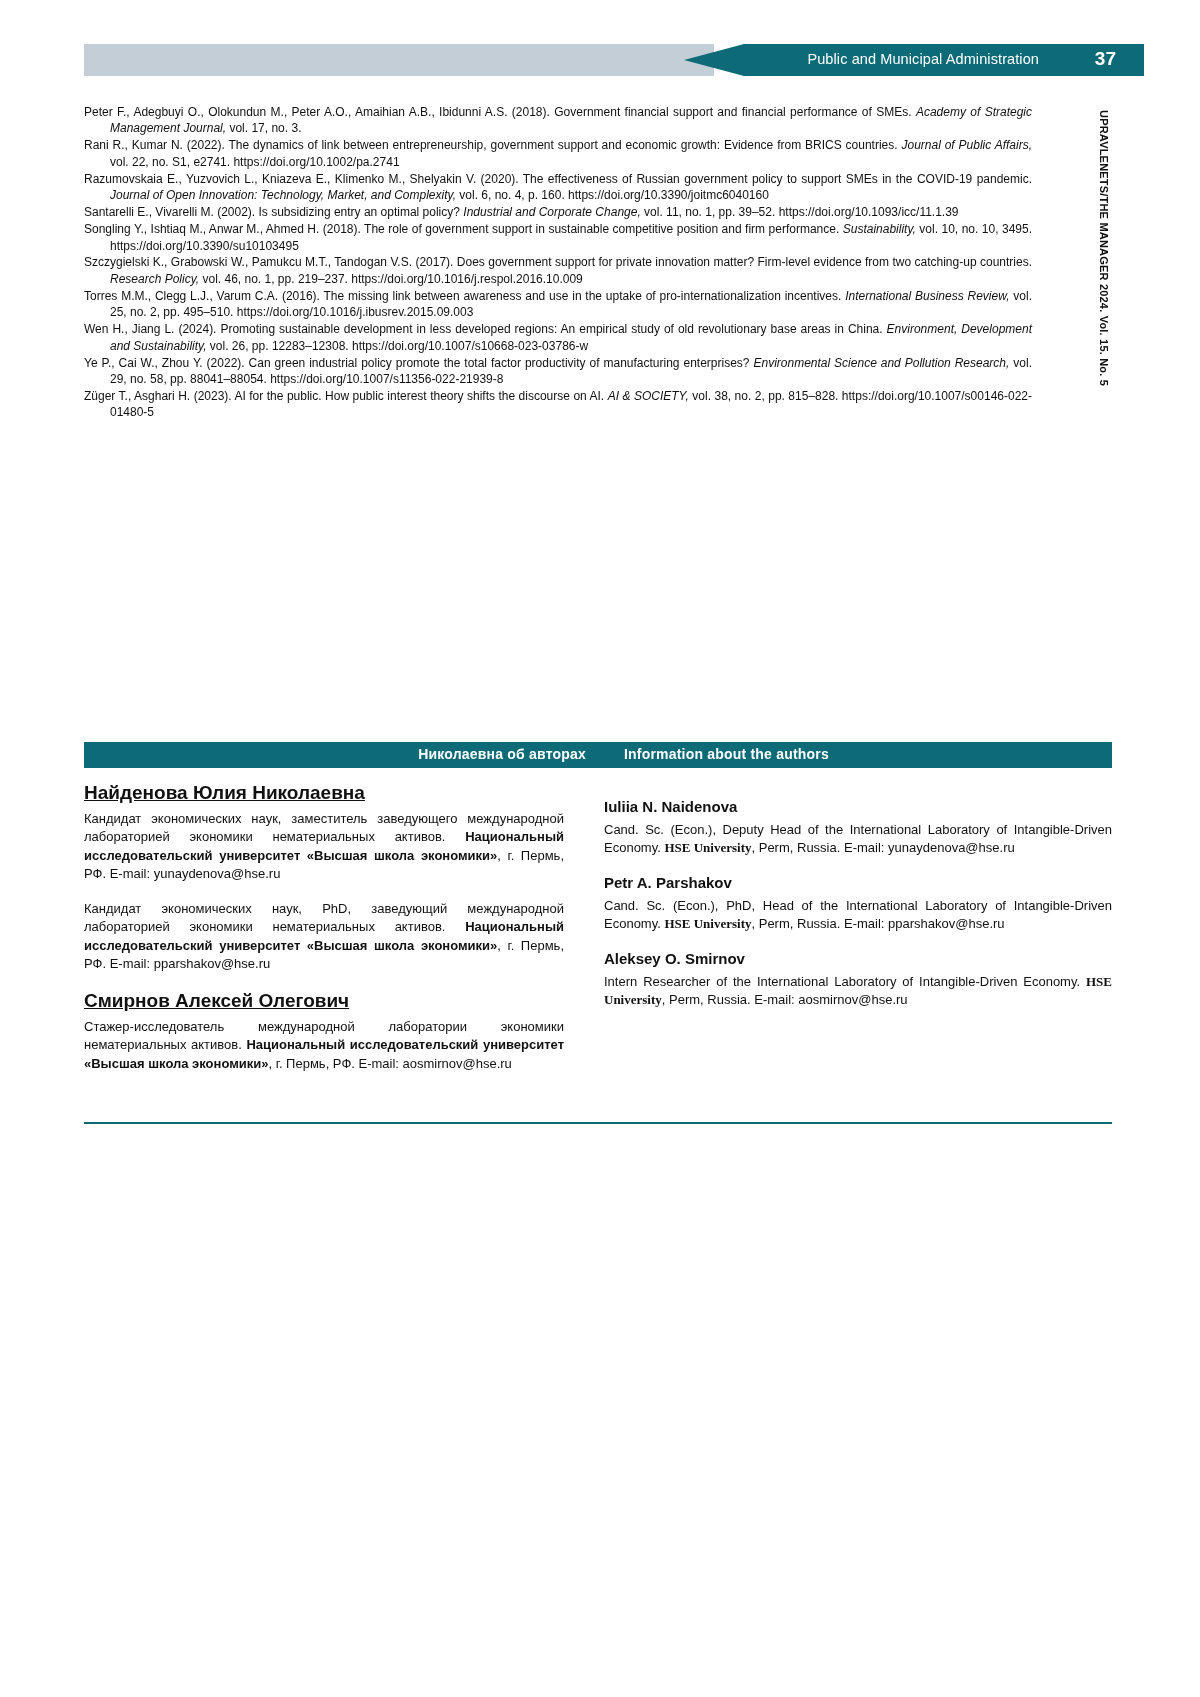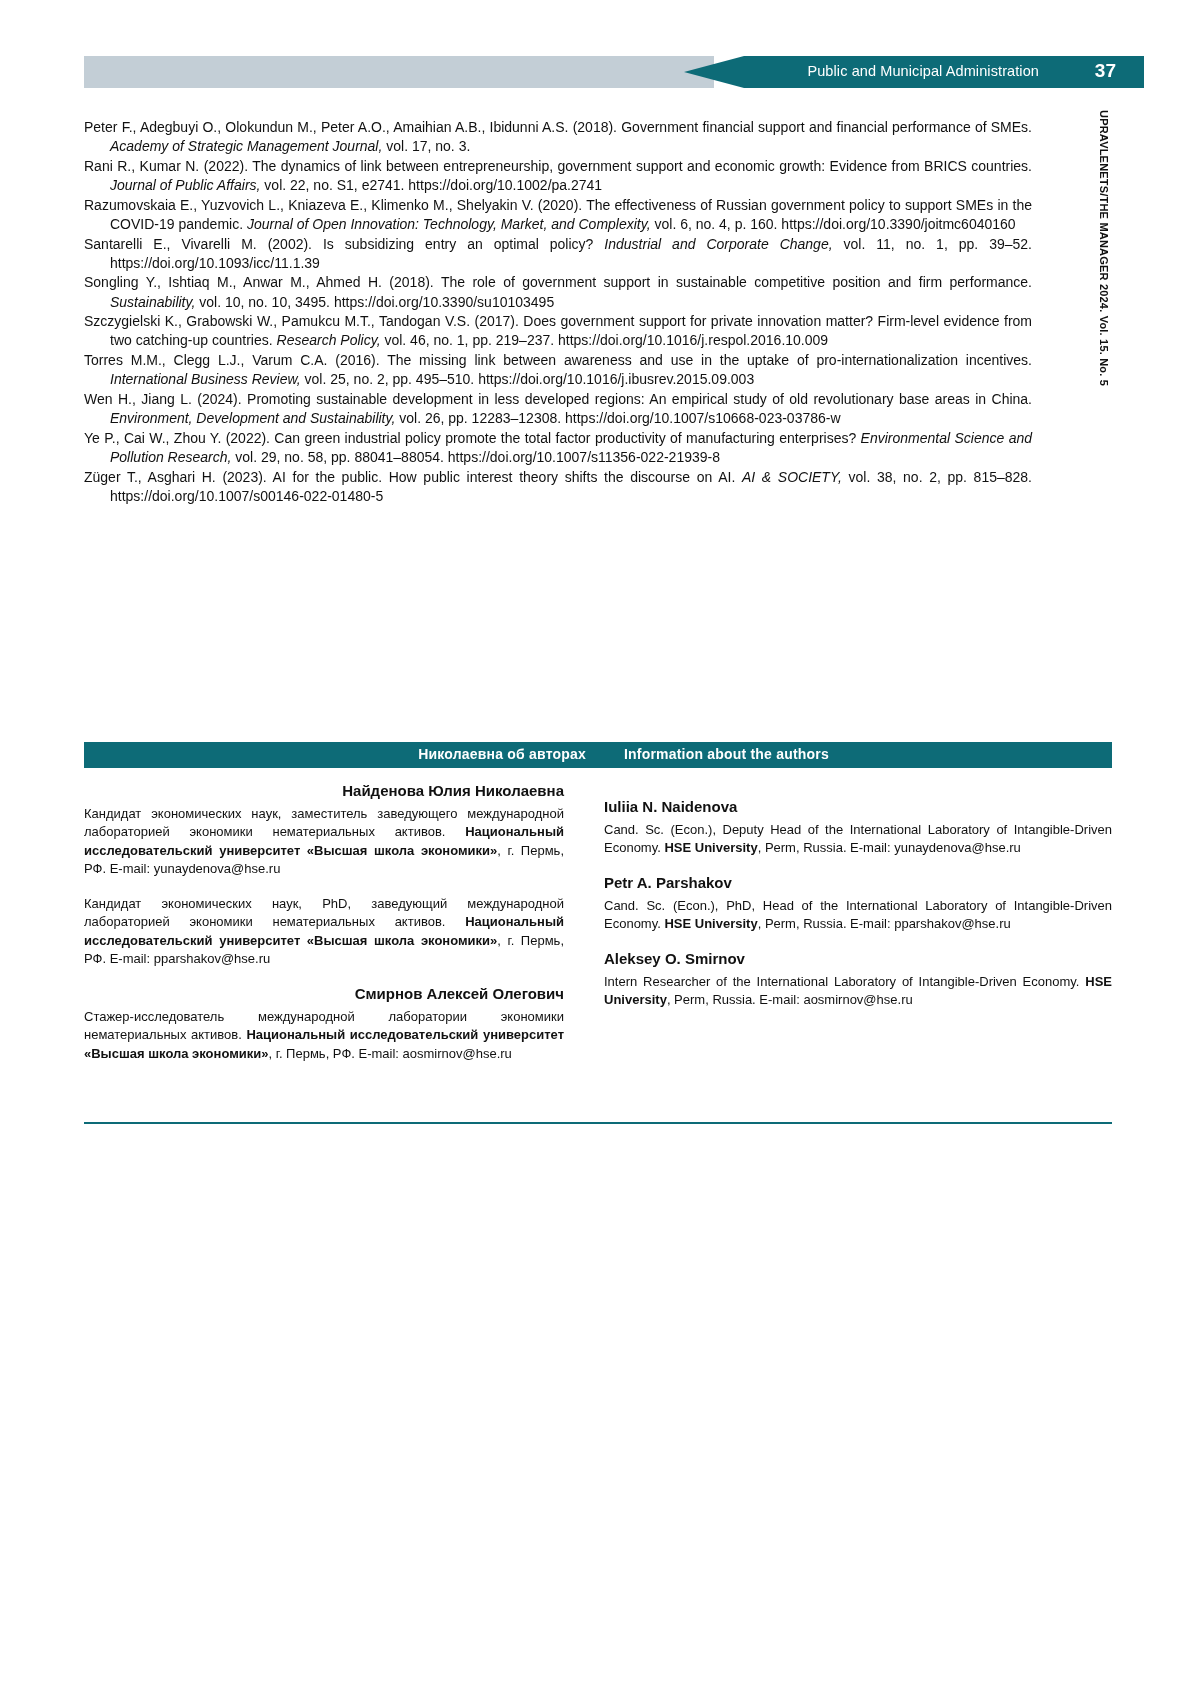--- a/index.html
+++ b/index.html
@@ -20,21 +20,21 @@
     position: absolute;
     left: 0; top: 0;
     width: 1200px;
     height: 1697px;
   }
 
   
   .header {
     position: absolute;
     left: 84px;
-    top: 56px;
+    top: 44px;
     width: 1060px;
     height: 32px;
     border-radius: 16px;
   }
   .header-left-bar {
     position: absolute;
     left: 0; top: 0;
     width: 630px;
     height: 32px;
     background: #c3ced6;
@@ -79,23 +79,23 @@
     color: #111;
   }
   .side-running-title b {
     font-weight: bold;
   }
 
   
   .references {
     position: absolute;
     left: 84px;
-    top: 118px;
+    top: 104px;
     width: 948px;
-    font-size: 14px;
+    font-size: 12px;
     line-height: 1.37;
     text-align: justify;
     color: #111;
   }
   .ref-item {
     padding-left: 26px;
     text-indent: -26px;
     margin-bottom: 0.5px;
   }
   .ref-item i { font-style: italic; }
@@ -143,25 +143,25 @@
     box-sizing: border-box;
   }
   .col-en-body {
     width: 528px;
     padding-left: 20px;
     box-sizing: border-box;
     margin-top: 16px;
   }
 
   .author-name-ru {
-    text-align: right;
-    font-size: 15px;
+    font-size: 19px;
     font-weight: bold;
     color: #111;
     margin-bottom: 6px;
+    text-decoration: underline;
   }
   .author-desc-ru {
     font-size: 13px;
     line-height: 1.42;
     text-align: justify;
     margin-bottom: 16px;
     color: #111;
   }
   .author-desc-ru b { font-weight: bold; }
 
@@ -171,21 +171,21 @@
     color: #111;
     margin-bottom: 6px;
   }
   .author-desc-en {
     font-size: 13px;
     line-height: 1.42;
     text-align: justify;
     margin-bottom: 16px;
     color: #111;
   }
-  .author-desc-en b { font-weight: bold; }
+  .author-desc-en b { font-weight: bold; font-family: Liberation Serif, serif; }
 
   .authors-rule {
     position: absolute;
     left: 84px;
     top: 1122px;
     width: 1028px;
     height: 2px;
     background: #0d6b77;
   }
 </style>

